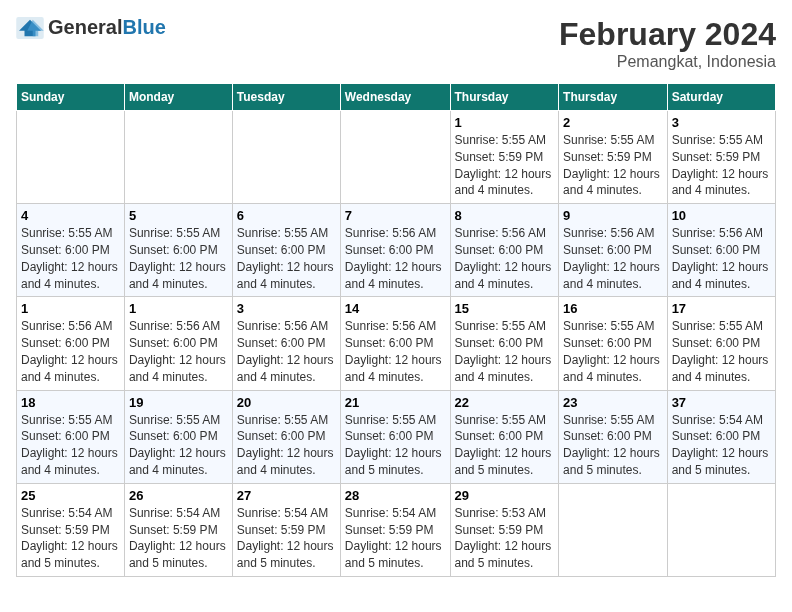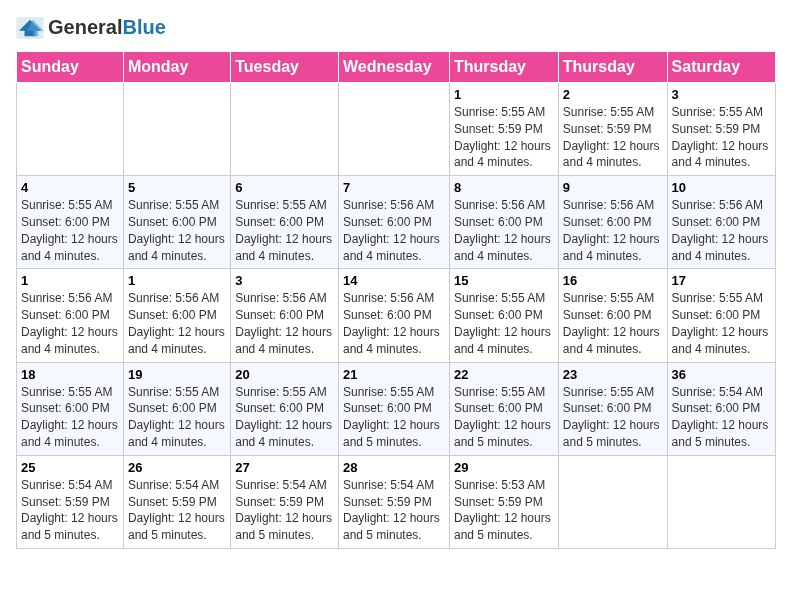--- a/index.html
+++ b/index.html
@@ -36,25 +36,25 @@
     .location-title {
       font-size: 16px;
       color: #555;
     }
     table {
       width: 100%;
       border-collapse: collapse;
       font-size: 11px;
     }
     thead tr th {
-      background: #ec4899;
+      background: #0f766e;
       color: #fff;
       padding: 6px 4px;
       text-align: left;
-      font-size: 16px;
+      font-size: 12px;
       font-weight: bold;
       border: 1px solid #fff;
     }
     tbody tr td {
       border: 1px solid #ccc;
       vertical-align: top;
       padding: 4px;
       height: 90px;
       width: 113px;
     }
@@ -85,20 +85,24 @@
   <div class="logo">
     <svg class="logo-icon" viewBox="0 0 40 32" xmlns="http://www.w3.org/2000/svg">
       <rect x="0" y="0" width="40" height="32" rx="3" fill="#2176ae" opacity="0.15"></rect>
       <polygon points="20,4 36,20 28,20 28,28 12,28 12,20 4,20" fill="#2176ae"></polygon>
       <polygon points="24,4 40,20 32,20 32,28 24,28 24,20 16,20" fill="#4a9fd4" opacity="0.6"></polygon>
     </svg>
     <div>
       <span style="font-size:20px;font-weight:bold;color:#333;">General</span><span style="font-size:20px;font-weight:bold;color:#2176ae;">Blue</span>
     </div>
   </div>
+  <div class="title-block">
+    <div class="month-title">February 2024</div>
+    <div class="location-title">Pemangkat, Indonesia</div>
+  </div>
 </div>
 
 <table>
   <thead>
     <tr id="weekday-header">
         <th>Sunday</th>
         <th>Monday</th>
         <th>Tuesday</th>
         <th>Wednesday</th>
         <th>Thursday</th>
@@ -204,21 +208,21 @@
         </td>
         <td>
           <div class="day-number">22</div>
           <div class="day-info">Sunrise: 5:55 AM<br>Sunset: 6:00 PM<br>Daylight: 12 hours and 5 minutes.</div>
         </td>
         <td>
           <div class="day-number">23</div>
           <div class="day-info">Sunrise: 5:55 AM<br>Sunset: 6:00 PM<br>Daylight: 12 hours and 5 minutes.</div>
         </td>
         <td>
-          <div class="day-number">36</div>
+          <div class="day-number">37</div>
           <div class="day-info">Sunrise: 5:54 AM<br>Sunset: 6:00 PM<br>Daylight: 12 hours and 5 minutes.</div>
         </td>
       </tr>
       <tr>
         <td>
           <div class="day-number">25</div>
           <div class="day-info">Sunrise: 5:54 AM<br>Sunset: 5:59 PM<br>Daylight: 12 hours and 5 minutes.</div>
         </td>
         <td>
           <div class="day-number">26</div>

